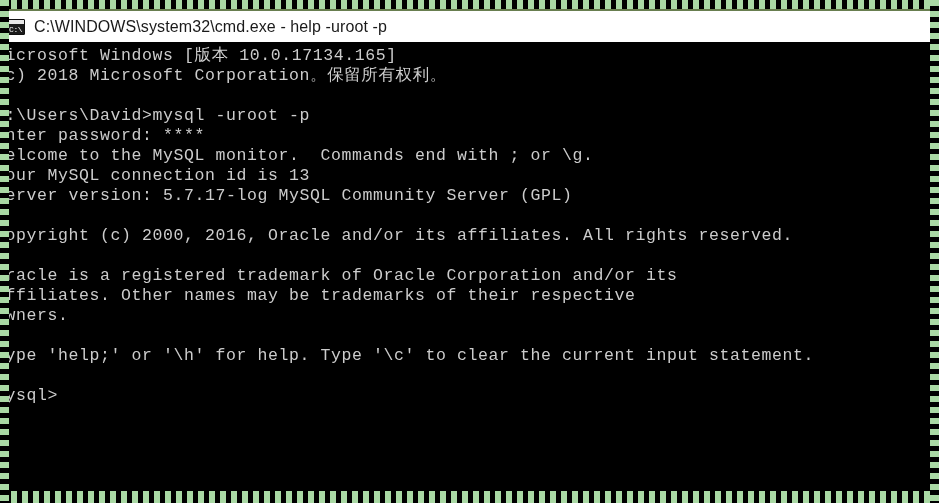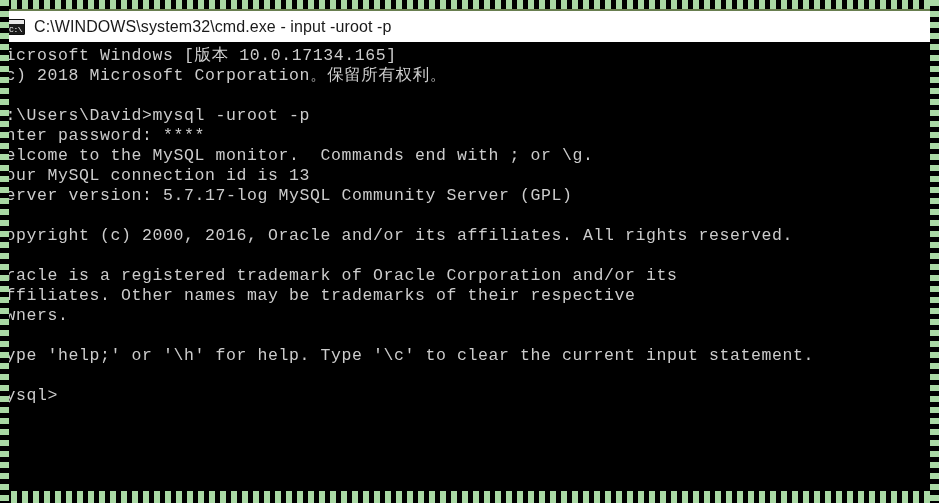--- a/index.html
+++ b/index.html
@@ -152,21 +152,21 @@
 
 <div id="page">
 
   <div class="console-window">
 
     <div class="titlebar">
       <span class="titlebar-icon">
         <span class="bar"></span>
         <span class="prompt">C:\.</span>
       </span>
-      <span class="titlebar-text">C:\WINDOWS\system32\cmd.exe - input  -uroot -p</span>
+      <span class="titlebar-text">C:\WINDOWS\system32\cmd.exe - help  -uroot -p</span>
     </div>
 
     <div class="terminal">
       <div class="term-lines">
         <div class="term-line">Microsoft Windows [版本 10.0.17134.165]</div>
         <div class="term-line">(c) 2018 Microsoft Corporation。保留所有权利。</div>
         <div class="term-line blank"></div>
         <div class="term-line">C:\Users\David&gt;mysql -uroot -p</div>
         <div class="term-line">Enter password: ****</div>
         <div class="term-line">Welcome to the MySQL monitor.  Commands end with ; or \g.</div>

